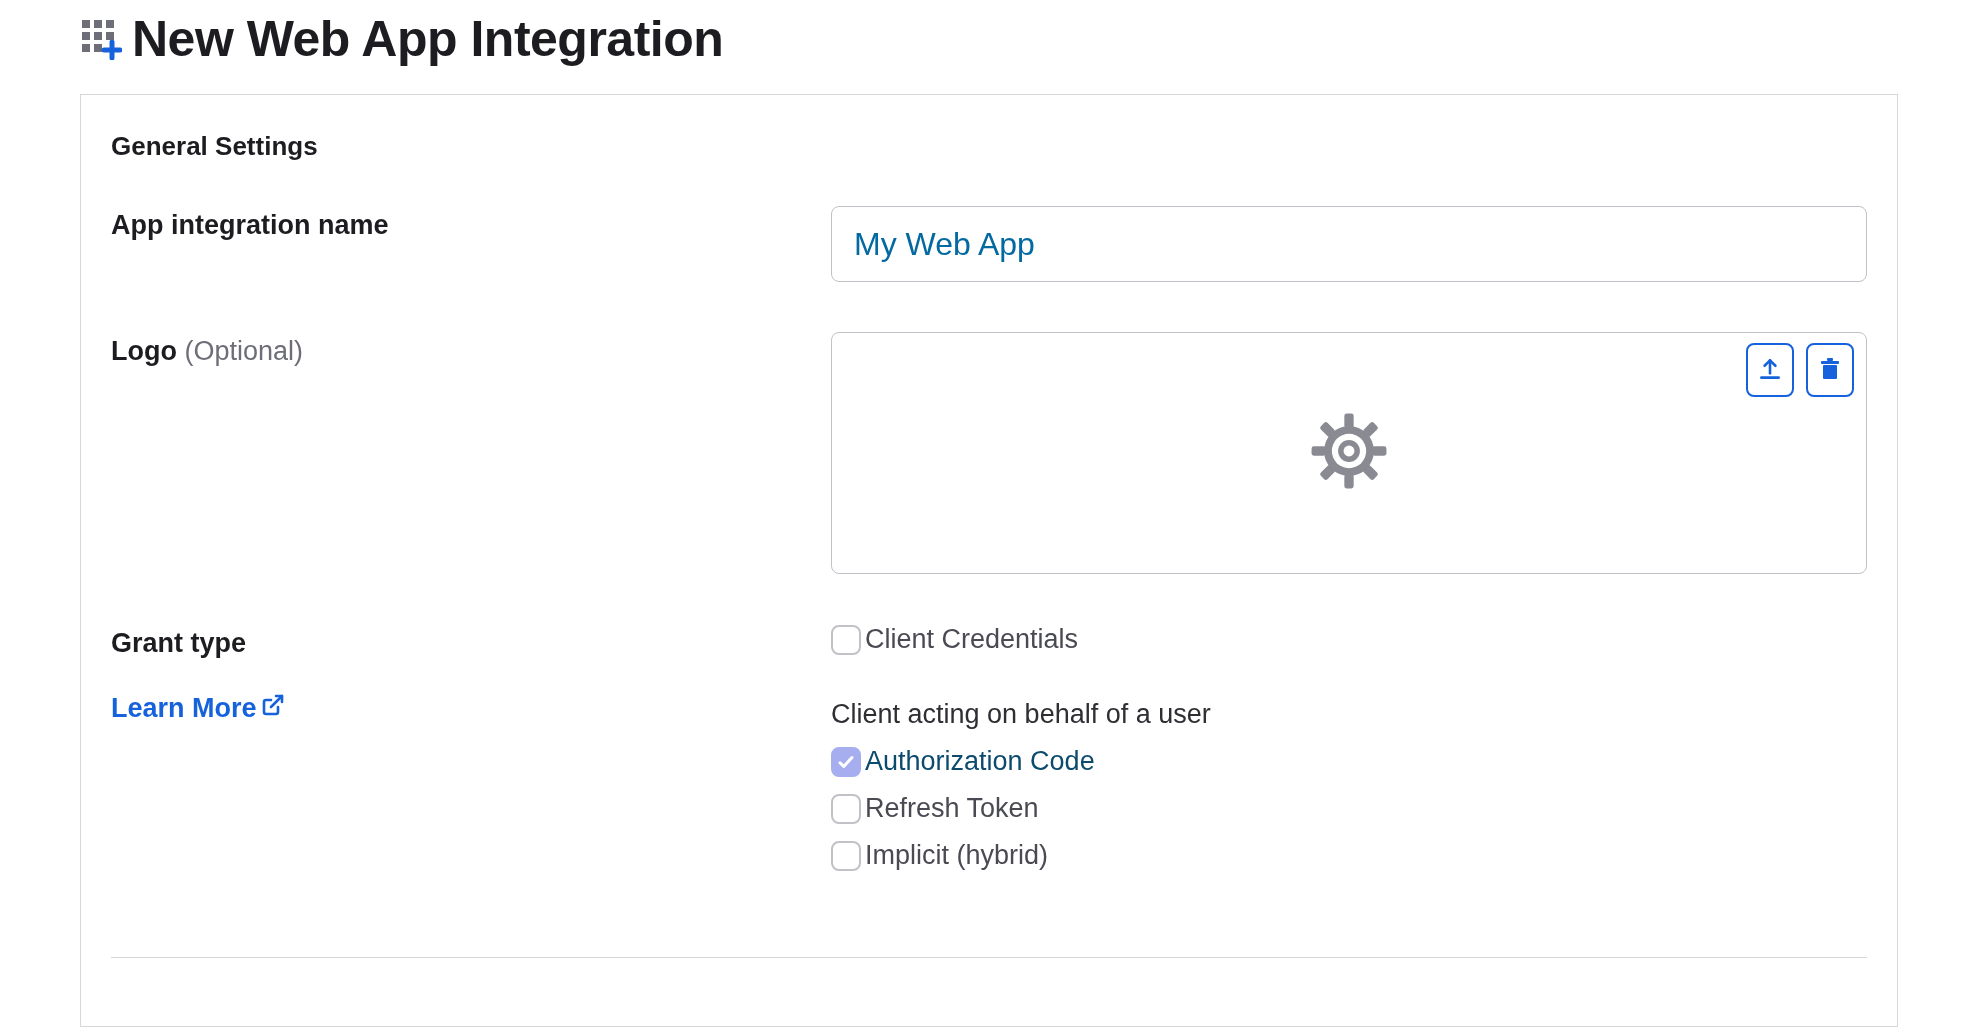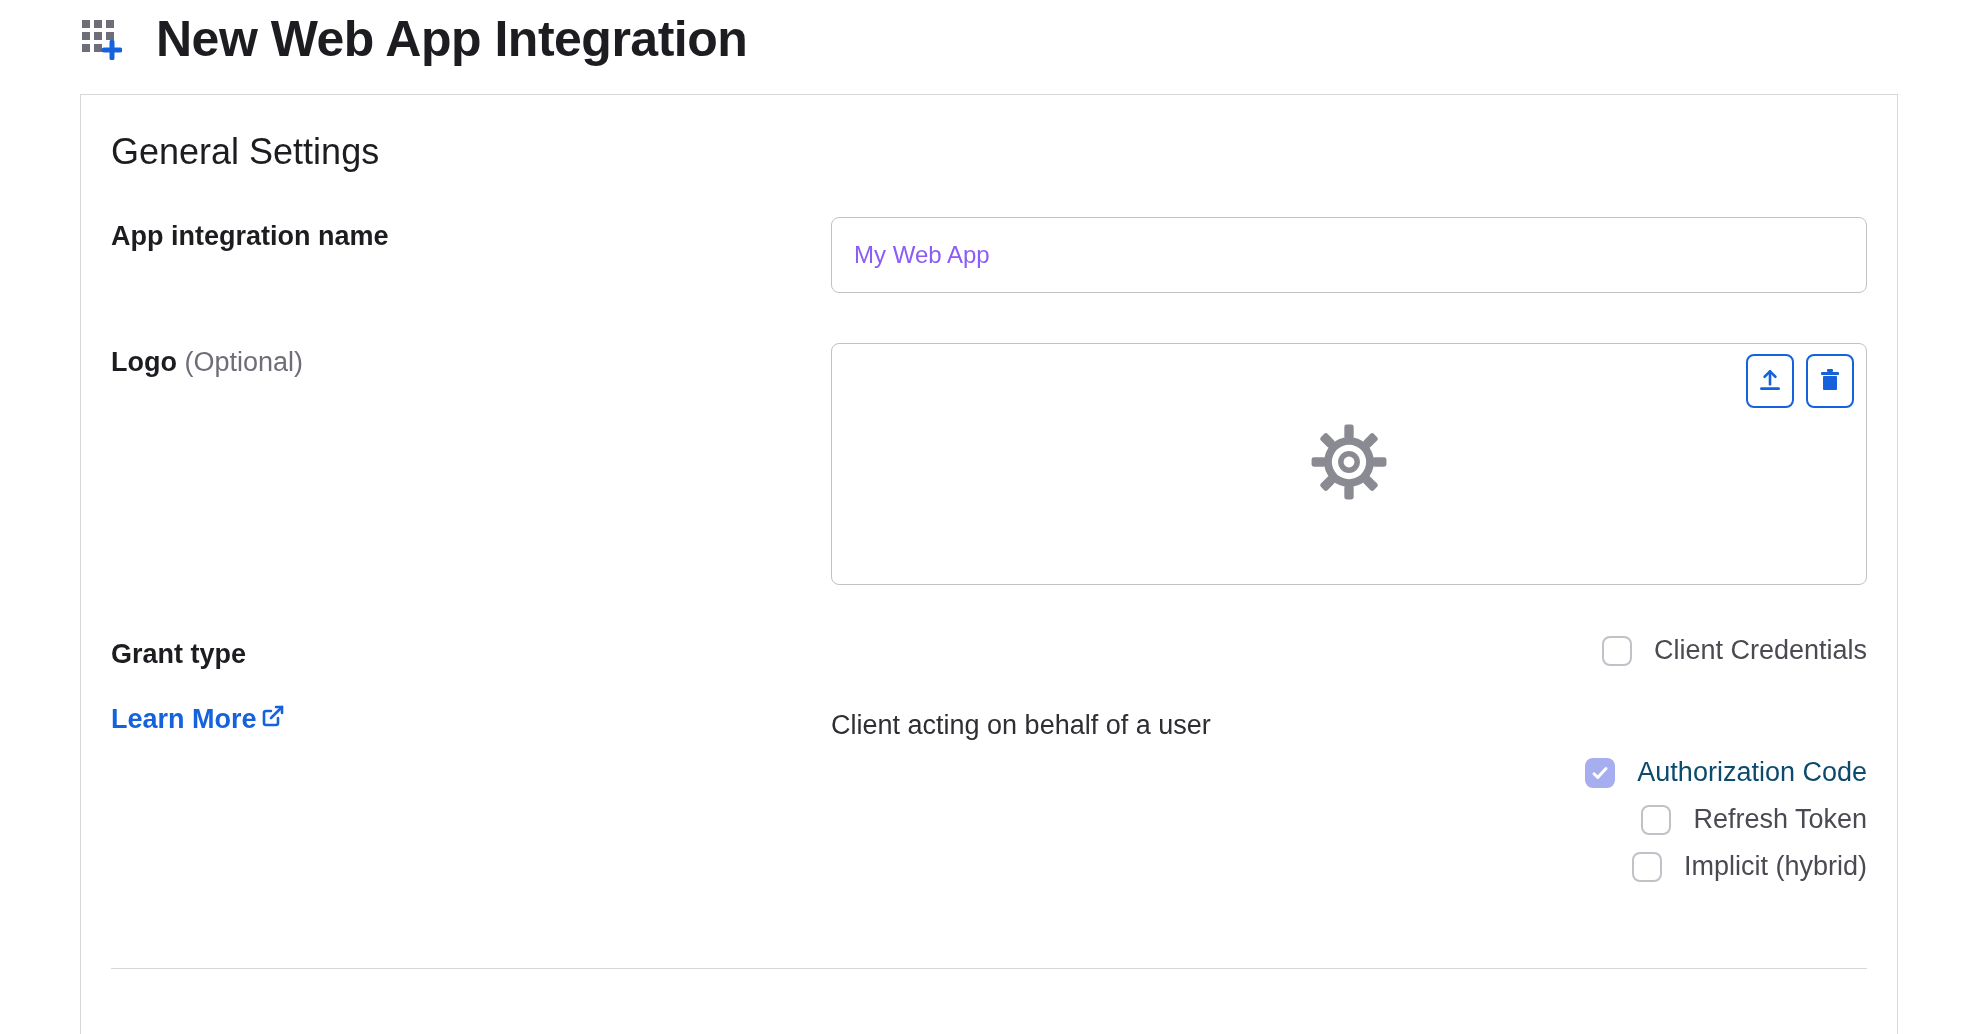--- a/index.html
+++ b/index.html
@@ -10,36 +10,36 @@
     background: #ffffff;
     color: #1d1d21;
   }
   .page {
     width: 1978px;
     padding: 10px 80px 0 80px;
   }
   .page-header {
     display: flex;
     align-items: center;
-    gap: 34px;
+    gap: 10px;
     margin-bottom: 26px;
   }
   .app-grid-icon { width: 42px; height: 42px; position: relative; }
   .page-title {
     font-size: 50px;
     font-weight: 700;
     letter-spacing: -0.5px;
   }
   .panel {
     border: 1.5px solid #d7d7dc;
     padding: 36px 30px 60px 30px;
   }
   .section-title {
-    font-size: 36px;
-    font-weight: 400;
+    font-size: 26px;
+    font-weight: 700;
     margin-bottom: 44px;
   }
   .field-row {
     display: flex;
     align-items: flex-start;
     margin-bottom: 50px;
   }
   .field-label-col {
     width: 720px;
     flex-shrink: 0;
@@ -66,22 +66,22 @@
   }
   .field-input-col {
     flex: 1;
   }
   .text-input {
     width: 100%;
     height: 76px;
     border: 1.5px solid #c1c1c8;
     border-radius: 8px;
     padding: 16px 22px;
-    font-size: 24px;
-    color: #8b5cf6;
+    font-size: 32px;
+    color: #0369a1;
     outline: none;
     background: #fff;
   }
   .logo-box {
     width: 100%;
     height: 242px;
     border: 1.5px solid #c1c1c8;
     border-radius: 8px;
     position: relative;
     display: flex;
@@ -108,23 +108,22 @@
     color: #1662dd;
   }
   .group-label {
     font-size: 27px;
     color: #2e2e33;
     margin-bottom: 16px;
   }
   .checkbox-row {
     display: flex;
     align-items: center;
-    gap: 22px;
+    gap: 4px;
     margin-bottom: 16px;
-    justify-content: flex-end;
   }
   .cb {
     width: 30px;
     height: 30px;
     border: 2px solid #c1c1c8;
     border-radius: 8px;
     background: #fff;
     display: inline-flex;
     align-items: center;
     justify-content: center;

